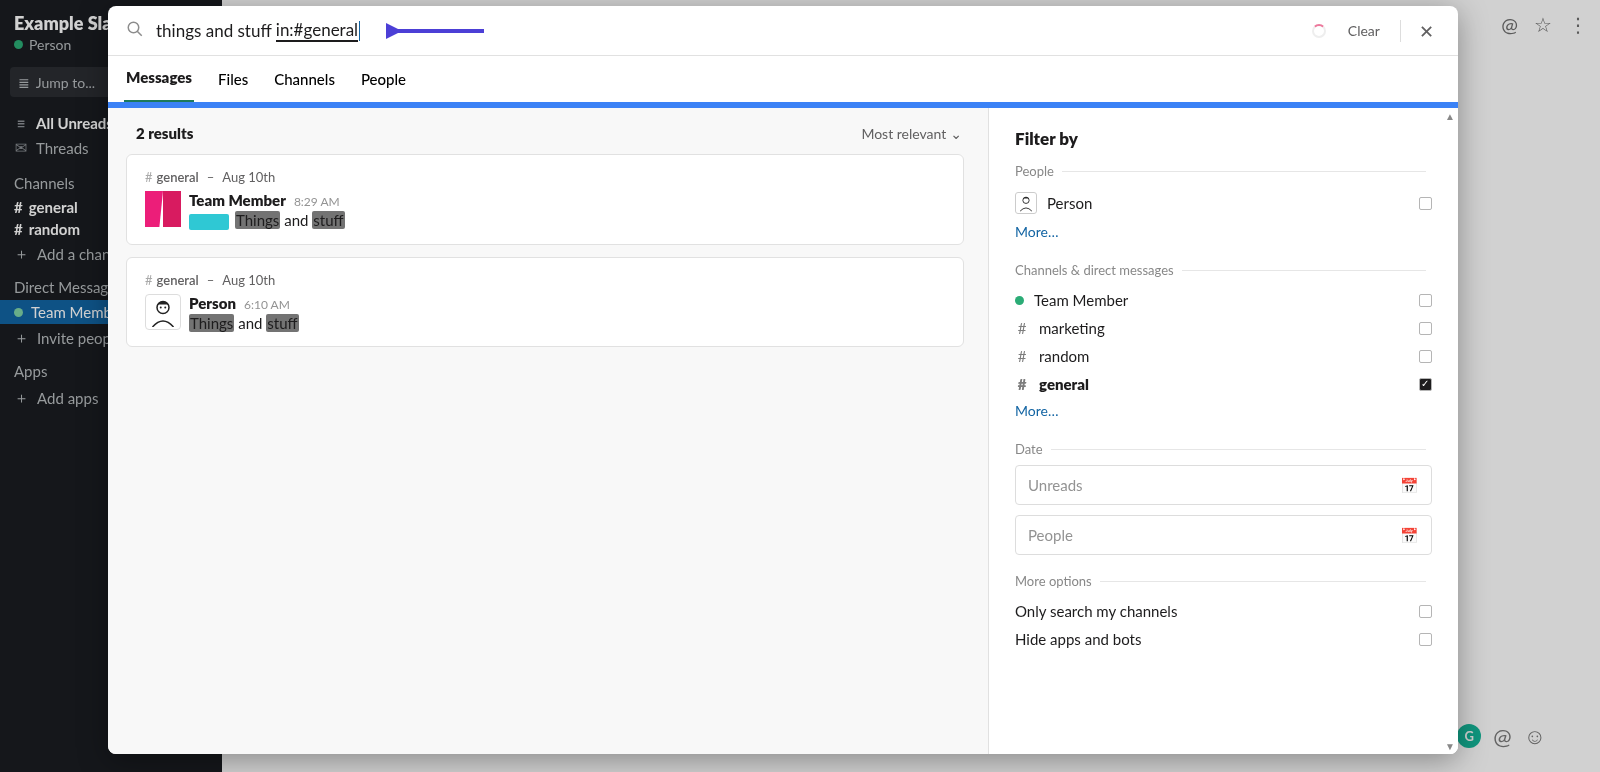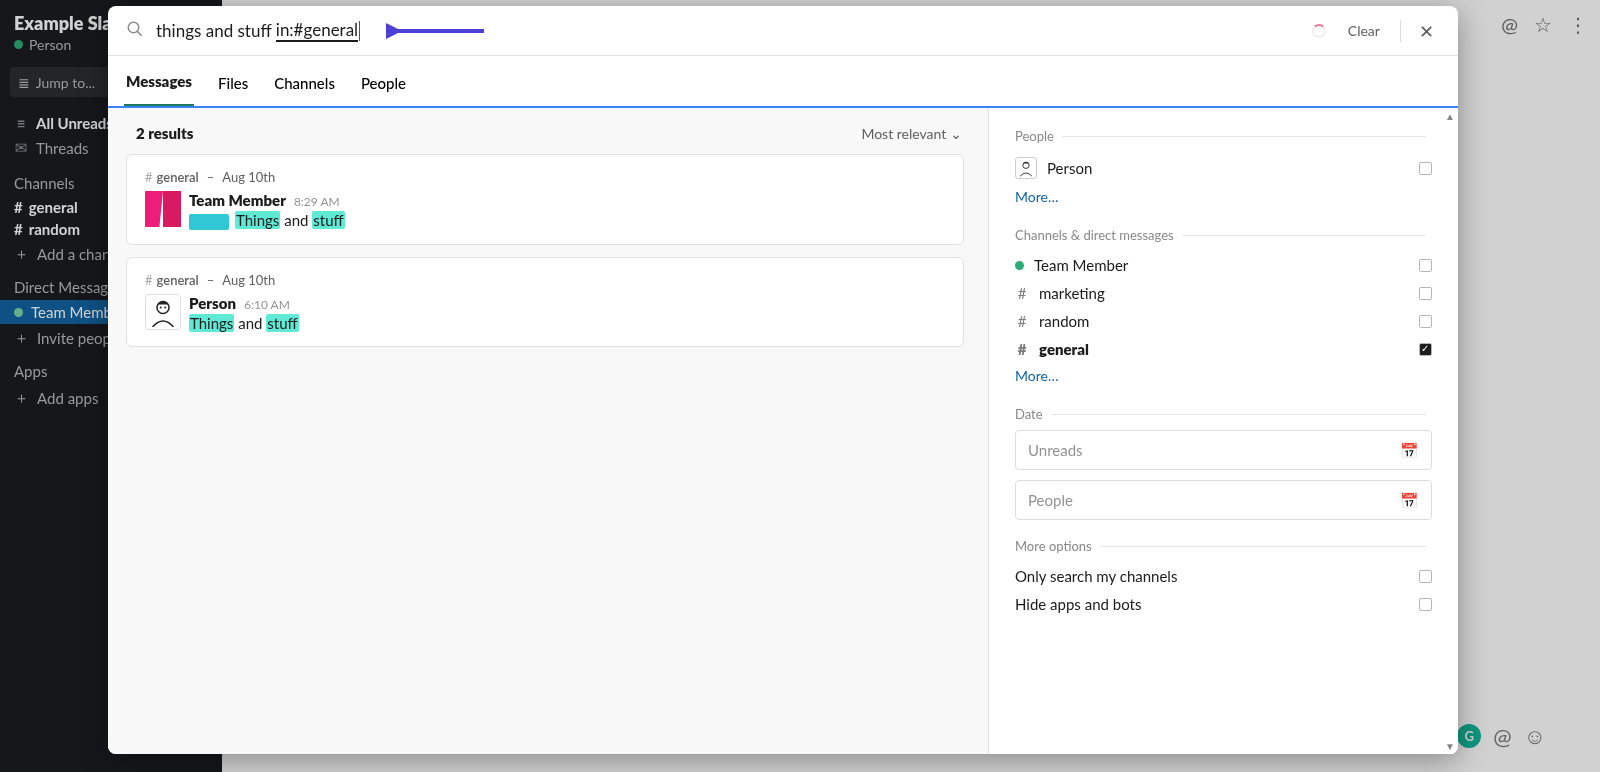--- a/index.html
+++ b/index.html
@@ -42,21 +42,21 @@
   .search-text { white-space: pre; }
   .underline-modifier { border-bottom: 2px solid #1d1c1d; }
   .cursor { display:inline-block; width:1px; height:20px; background:#1264a3; margin-left:1px; vertical-align:middle; }
   .arrow-annot { position: absolute; left: 230px; top: 50%; transform: translateY(-50%); }
   .arrow-annot svg { display:block; }
   .clear { color: #616061; font-size: 14px; margin-right: 8px; }
   .divider-v { width:1px; height:22px; background:#ddd; }
   .close-x { color: #616061; font-size: 18px; padding: 0 6px; }
   .spinner { width:14px; height:14px; border:2px solid #eee; border-top-color:#e01e5a99; border-radius:50%; margin-right:10px; }
 
-  .tabs { height: 52px; display: flex; align-items: flex-end; padding: 0 16px; border-bottom: 2px solid #3b82f6; gap: 22px; font-size: 15px; }
+  .tabs { height: 52px; display: flex; align-items: flex-end; padding: 0 16px; border-bottom: 6px solid #3b82f6; gap: 22px; font-size: 15px; }
   .tab { padding: 14px 2px; color: #000000; font-weight: 500; }
   .tab.active { color: #1d1c1d; font-weight: 800; border-bottom: 2px solid #1d7a5c; }
 
   .modal-body { flex: 1; display: flex; background: #f8f8f8; overflow: hidden; }
 
   .results-col { flex: 1; padding: 16px 24px 31px 18px; overflow-y: auto; }
   .results-header { display: flex; justify-content: space-between; align-items: center; padding: 0 2px 12px 10px; }
   .results-count { font-weight: 800; color: #1d1c1d; }
   .sort { color: #616061; font-size: 14px; display: flex; align-items: center; gap: 4px; }
 
@@ -71,21 +71,21 @@
   .avatar.pink::after { content:""; width:50%; background:#d81b60; }
   .avatar.bw { background:#fff; border:1px solid #ddd; display:flex; align-items:center; justify-content:center; }
   .avatar.bw svg { width: 30px; height: 30px; }
   .msg-body { flex: 1; }
   .msg-head { display: flex; align-items: baseline; gap: 8px; }
   .author { font-weight: 800; color: #1d1c1d; }
   .time { font-size: 12px; color: #939393; }
   .msg-text { margin-top: 2px; color: #1d1c1d; }
   .msg-text .chip { display:inline-block; width:40px; height:16px; vertical-align:middle; border-radius:2px; margin-right:6px; }
   .chip.teal { background:#2fc8d4; }
-  .hl { background: #5eead4; border-radius: 2px; padding: 0 1px; }
+  .hl { background: #737373; border-radius: 2px; padding: 0 1px; }
 
   .filter-col { width: 470px; background: #fff; border-left: 1px solid #e1e1e1; padding: 20px 26px; overflow-y: auto; position: relative; }
   .filter-col h3 { font-size: 17px; font-weight: 800; color: #1d1c1d; margin-bottom: 14px; }
   .fsection { margin-bottom: 18px; }
   .fsection-label { font-size: 13px; color: #888; margin-bottom: 8px; padding-right: 6px; display:flex; align-items:center; gap:8px; }
   .fsection-label .line { flex:1; height:1px; background:#e6e6e6; }
   .frow { display:flex; align-items:center; justify-content:space-between; padding: 5px 0; }
   .frow .lbl { display:flex; align-items:center; gap:10px; color:#1d1c1d; }
   .frow .lbl.bold { font-weight: 800; }
   .frow .hash { color:#7d7d7d; width:14px; text-align:center; }
@@ -268,20 +268,21 @@
                     <span class="time">6:10 AM</span>
                   </div>
                   <div class="msg-text"><span class="hl">Things</span> and <span class="hl">stuff</span></div>
                 </div>
               </div>
             </div>
           </div>
       </div>
 
       <div class="filter-col">
+        <h3>Filter by</h3>
 
         <div class="fsection">
           <div class="fsection-label">
               <span>People</span>
               <span class="line"></span>
             </div>
           <div id="filter-people">
               <div class="frow">
                 <span class="lbl">
                   <span class="small-avatar" style="background:#fff;border:1px solid #ccc;display:inline-flex;align-items:center;justify-content:center;">

